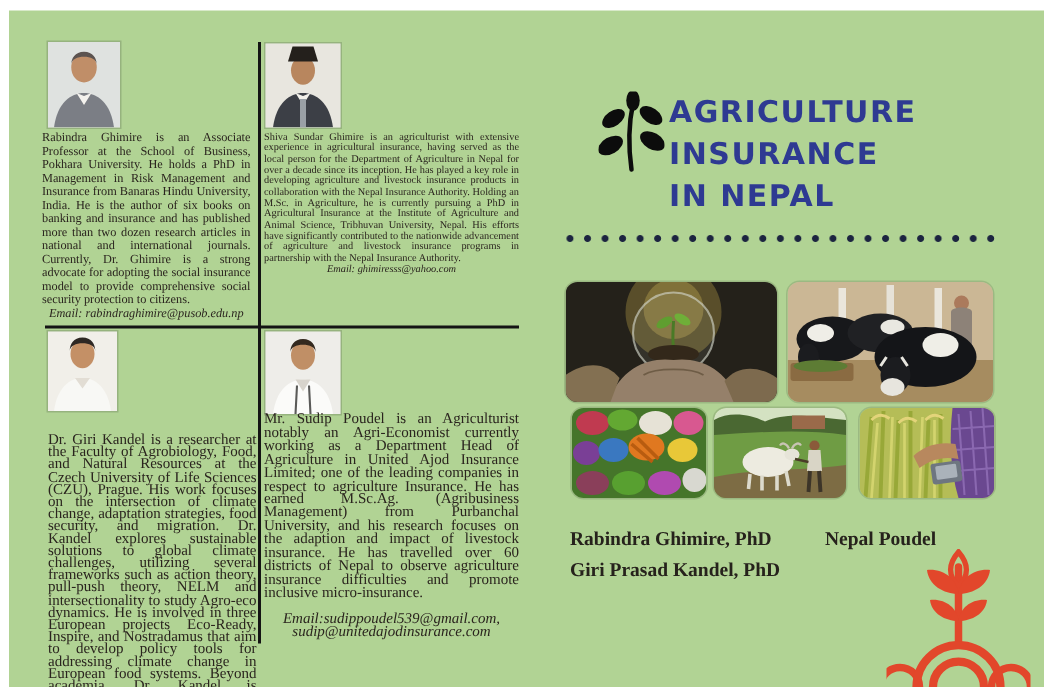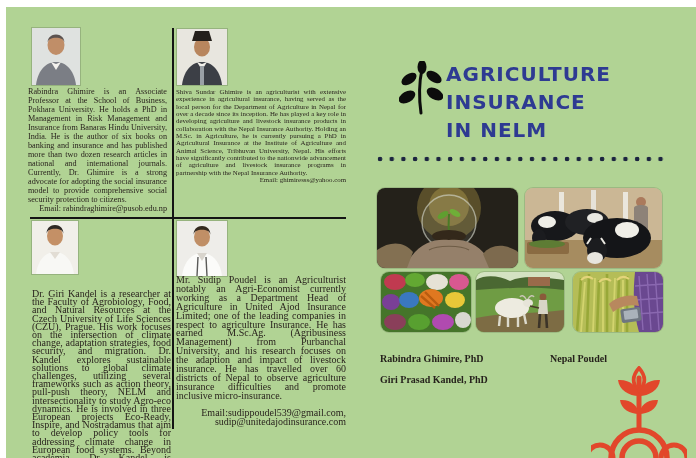--- a/index.html
+++ b/index.html
@@ -7,34 +7,34 @@
           font-family:"Liberation Serif", serif;}
   .cover{position:absolute;left:6px;top:7px;width:690px;height:451px;background:#b1d394;}
   .abs{position:absolute;}
   
   .portrait{position:absolute;overflow:hidden;background:#e9e9e5;box-shadow:0 0 0 1px rgba(0,0,0,.15);}
   .bio{color:#2a241e;text-align:justify;}
   .bio1{left:22px;top:80px;width:139px;font-size:8.2px;line-height:9px;}
   .bio2{left:170px;top:81px;width:170px;font-size:6.9px;line-height:7.35px;}
   .bio3{left:26px;top:283px;width:139px;font-size:10px;line-height:8.2px;}
   .bio4{left:170px;top:269px;width:170px;font-size:10px;line-height:8.9px;}
-  .email{text-align:right;}
+  .email{text-align:center;font-style:italic;}
   .gapline{height:8px;}
   .vdiv{left:166px;top:21px;width:2px;height:401px;background:#141414;}
   .hdiv{left:24px;top:210px;width:316px;height:2px;background:#141414;}
   
   .front{position:absolute;left:342px;top:0;width:348px;height:451px;}
   .title-block{position:absolute;left:98px;top:53px;width:238px;text-align:left;
     font-family:"DejaVu Sans", sans-serif;font-weight:800;font-size:20px;line-height:28px;
     color:#2e3a92;letter-spacing:1px;}
   .dots{position:absolute;left:29px;top:149px;width:292px;height:6px;
     background-image:radial-gradient(circle 2px at 3px 3px,#1c2440 2px,rgba(0,0,0,0) 2.6px);
     background-size:11.7px 6px;background-repeat:repeat-x;}
   .cphoto{position:absolute;border-radius:8px;overflow:hidden;box-shadow:0 0 0 1px rgba(0,0,0,.12);}
-  .byline{position:absolute;font-weight:bold;font-size:10px;line-height:21px;color:#26221c;}
+  .byline{position:absolute;font-weight:bold;font-size:13px;line-height:21px;color:#26221c;}
   .byline div{white-space:nowrap;}
 </style>
 </head>
 <body>
 
 <div class="canvas">
   <div class="cover">
 
     <div class="abs vdiv"></div>
     <div class="abs hdiv"></div>
@@ -110,21 +110,21 @@
         <ellipse cx="23" cy="6" rx="4.5" ry="7" fill="#0c0c0c"></ellipse>
         <ellipse cx="10" cy="18" rx="8.5" ry="5" fill="#0c0c0c" transform="rotate(-35 10 18)"></ellipse>
         <ellipse cx="35" cy="16" rx="8.5" ry="5" fill="#0c0c0c" transform="rotate(35 35 16)"></ellipse>
         <ellipse cx="8" cy="36" rx="9" ry="5.5" fill="#0c0c0c" transform="rotate(-30 8 36)"></ellipse>
         <ellipse cx="36" cy="33" rx="9" ry="5.5" fill="#0c0c0c" transform="rotate(30 36 33)"></ellipse>
       </svg>
 
       <div class="title-block">
         <div>AGRICULTURE</div>
         <div>INSURANCE</div>
-        <div>IN NELM</div>
+        <div>IN NEPAL</div>
       </div>
 
       <div class="dots"></div>
 
       <div class="cphoto" style="left:29px;top:181px;width:141px;height:80px;">
         <svg width="141" height="80" viewBox="0 0 141 80">
           <rect width="141" height="80" fill="#24211a"></rect>
           <circle cx="72" cy="20" r="32" fill="#857538" opacity="0.55"></circle>
           <circle cx="72" cy="18" r="20" fill="#a89448" opacity="0.5"></circle>
           <circle cx="72" cy="34" r="27" fill="#c8d2be" opacity="0.10"></circle>

